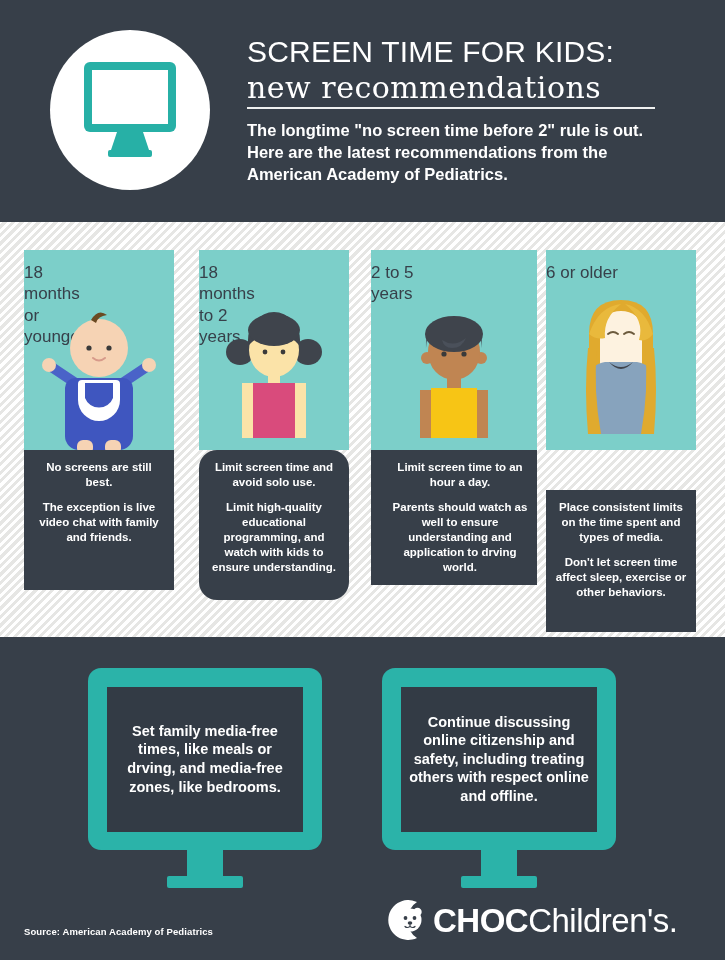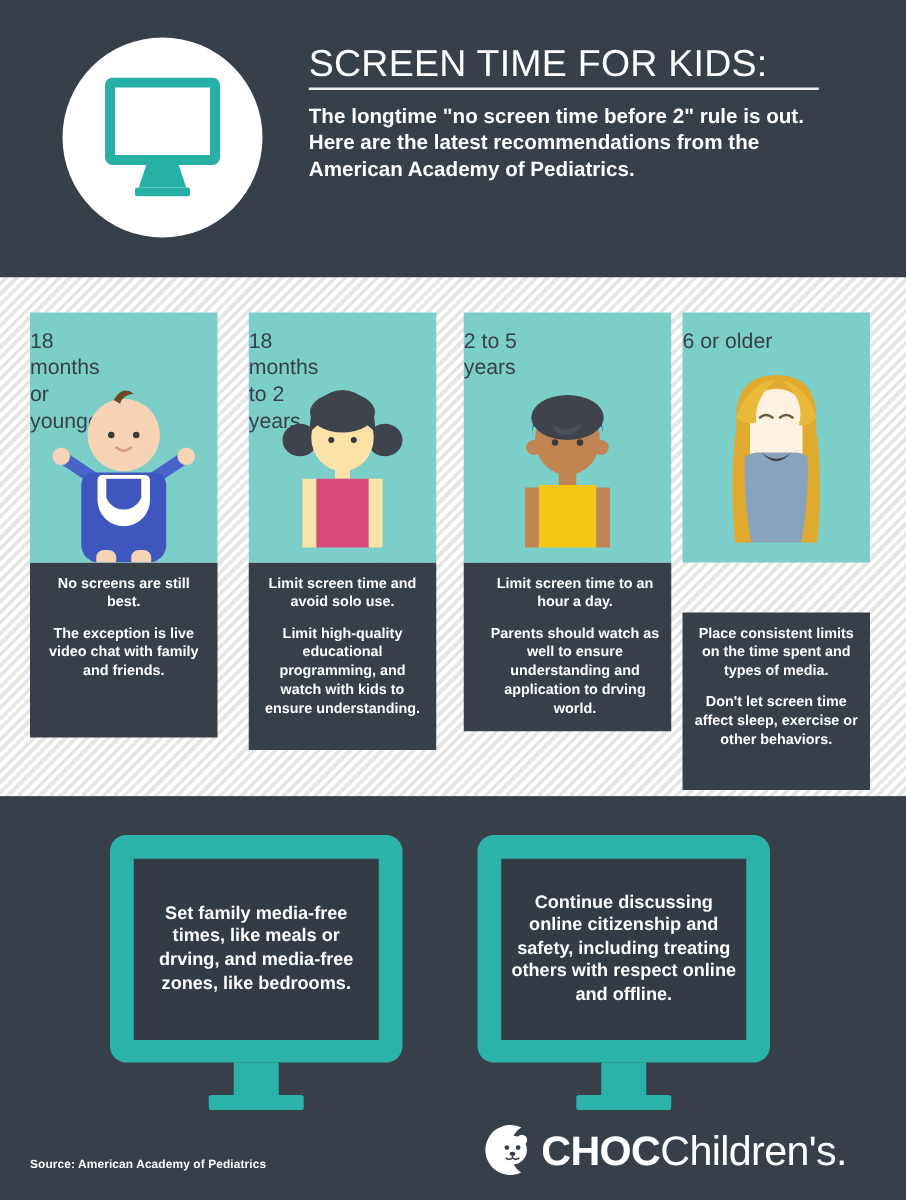--- a/index.html
+++ b/index.html
@@ -131,20 +131,21 @@
       <svg class="monitor-icon" width="92" height="96" viewBox="0 0 92 96">
         <rect x="0" y="0" width="92" height="70" rx="6" fill="#27b0a6"></rect>
         <rect x="8" y="8" width="76" height="54" fill="#ffffff"></rect>
         <path d="M33 70 h26 l6 18 H27 Z" fill="#27b0a6"></path>
         <rect x="24" y="88" width="44" height="7" rx="2" fill="#27b0a6"></rect>
       </svg>
     </div>
 
     <div class="title-block">
       <div class="main-title">SCREEN TIME FOR KIDS:</div>
+      <div class="script-title">new recommendations</div>
       <div class="title-rule"></div>
       <div class="subtitle">The longtime "no screen time before 2" rule is out. Here are the latest recommendations from the American Academy of Pediatrics.</div>
     </div>
   </div>
 
   <div class="stripe-section">
 
     <div class="col" style="left:24px; top:28px; width:150px;">
       <div class="col-teal" style="height:200px;">
         <div class="col-age" style="white-space:pre-line">18
@@ -204,21 +205,21 @@
 
             <rect x="-6" y="3" width="12" height="10" fill="#fbe3a8"></rect>
 
             <path d="M-21 13 h42 v55 h-42 z" fill="#d94b7c"></path>
 
             <rect x="-32" y="13" width="11" height="55" fill="#fbe3a8"></rect>
             <rect x="21" y="13" width="11" height="55" fill="#fbe3a8"></rect>
           </g>
         </svg>
       </div>
-      <div class="col-dark" style="height:150px;">
+      <div class="col-dark" style="height:150px;border-radius:18px;">
         <p>Limit screen time and avoid solo use.</p>
         <p>Limit high-quality educational programming, and watch with kids to ensure understanding.</p>
       </div>
     </div>
 
     <div class="col" style="left:371px; top:28px; width:166px;">
       <div class="col-teal" style="height:200px;">
         <div class="col-age" style="white-space:pre-line">2 to 5
 years</div>
         <svg class="fig" viewBox="0 0 150 200">

